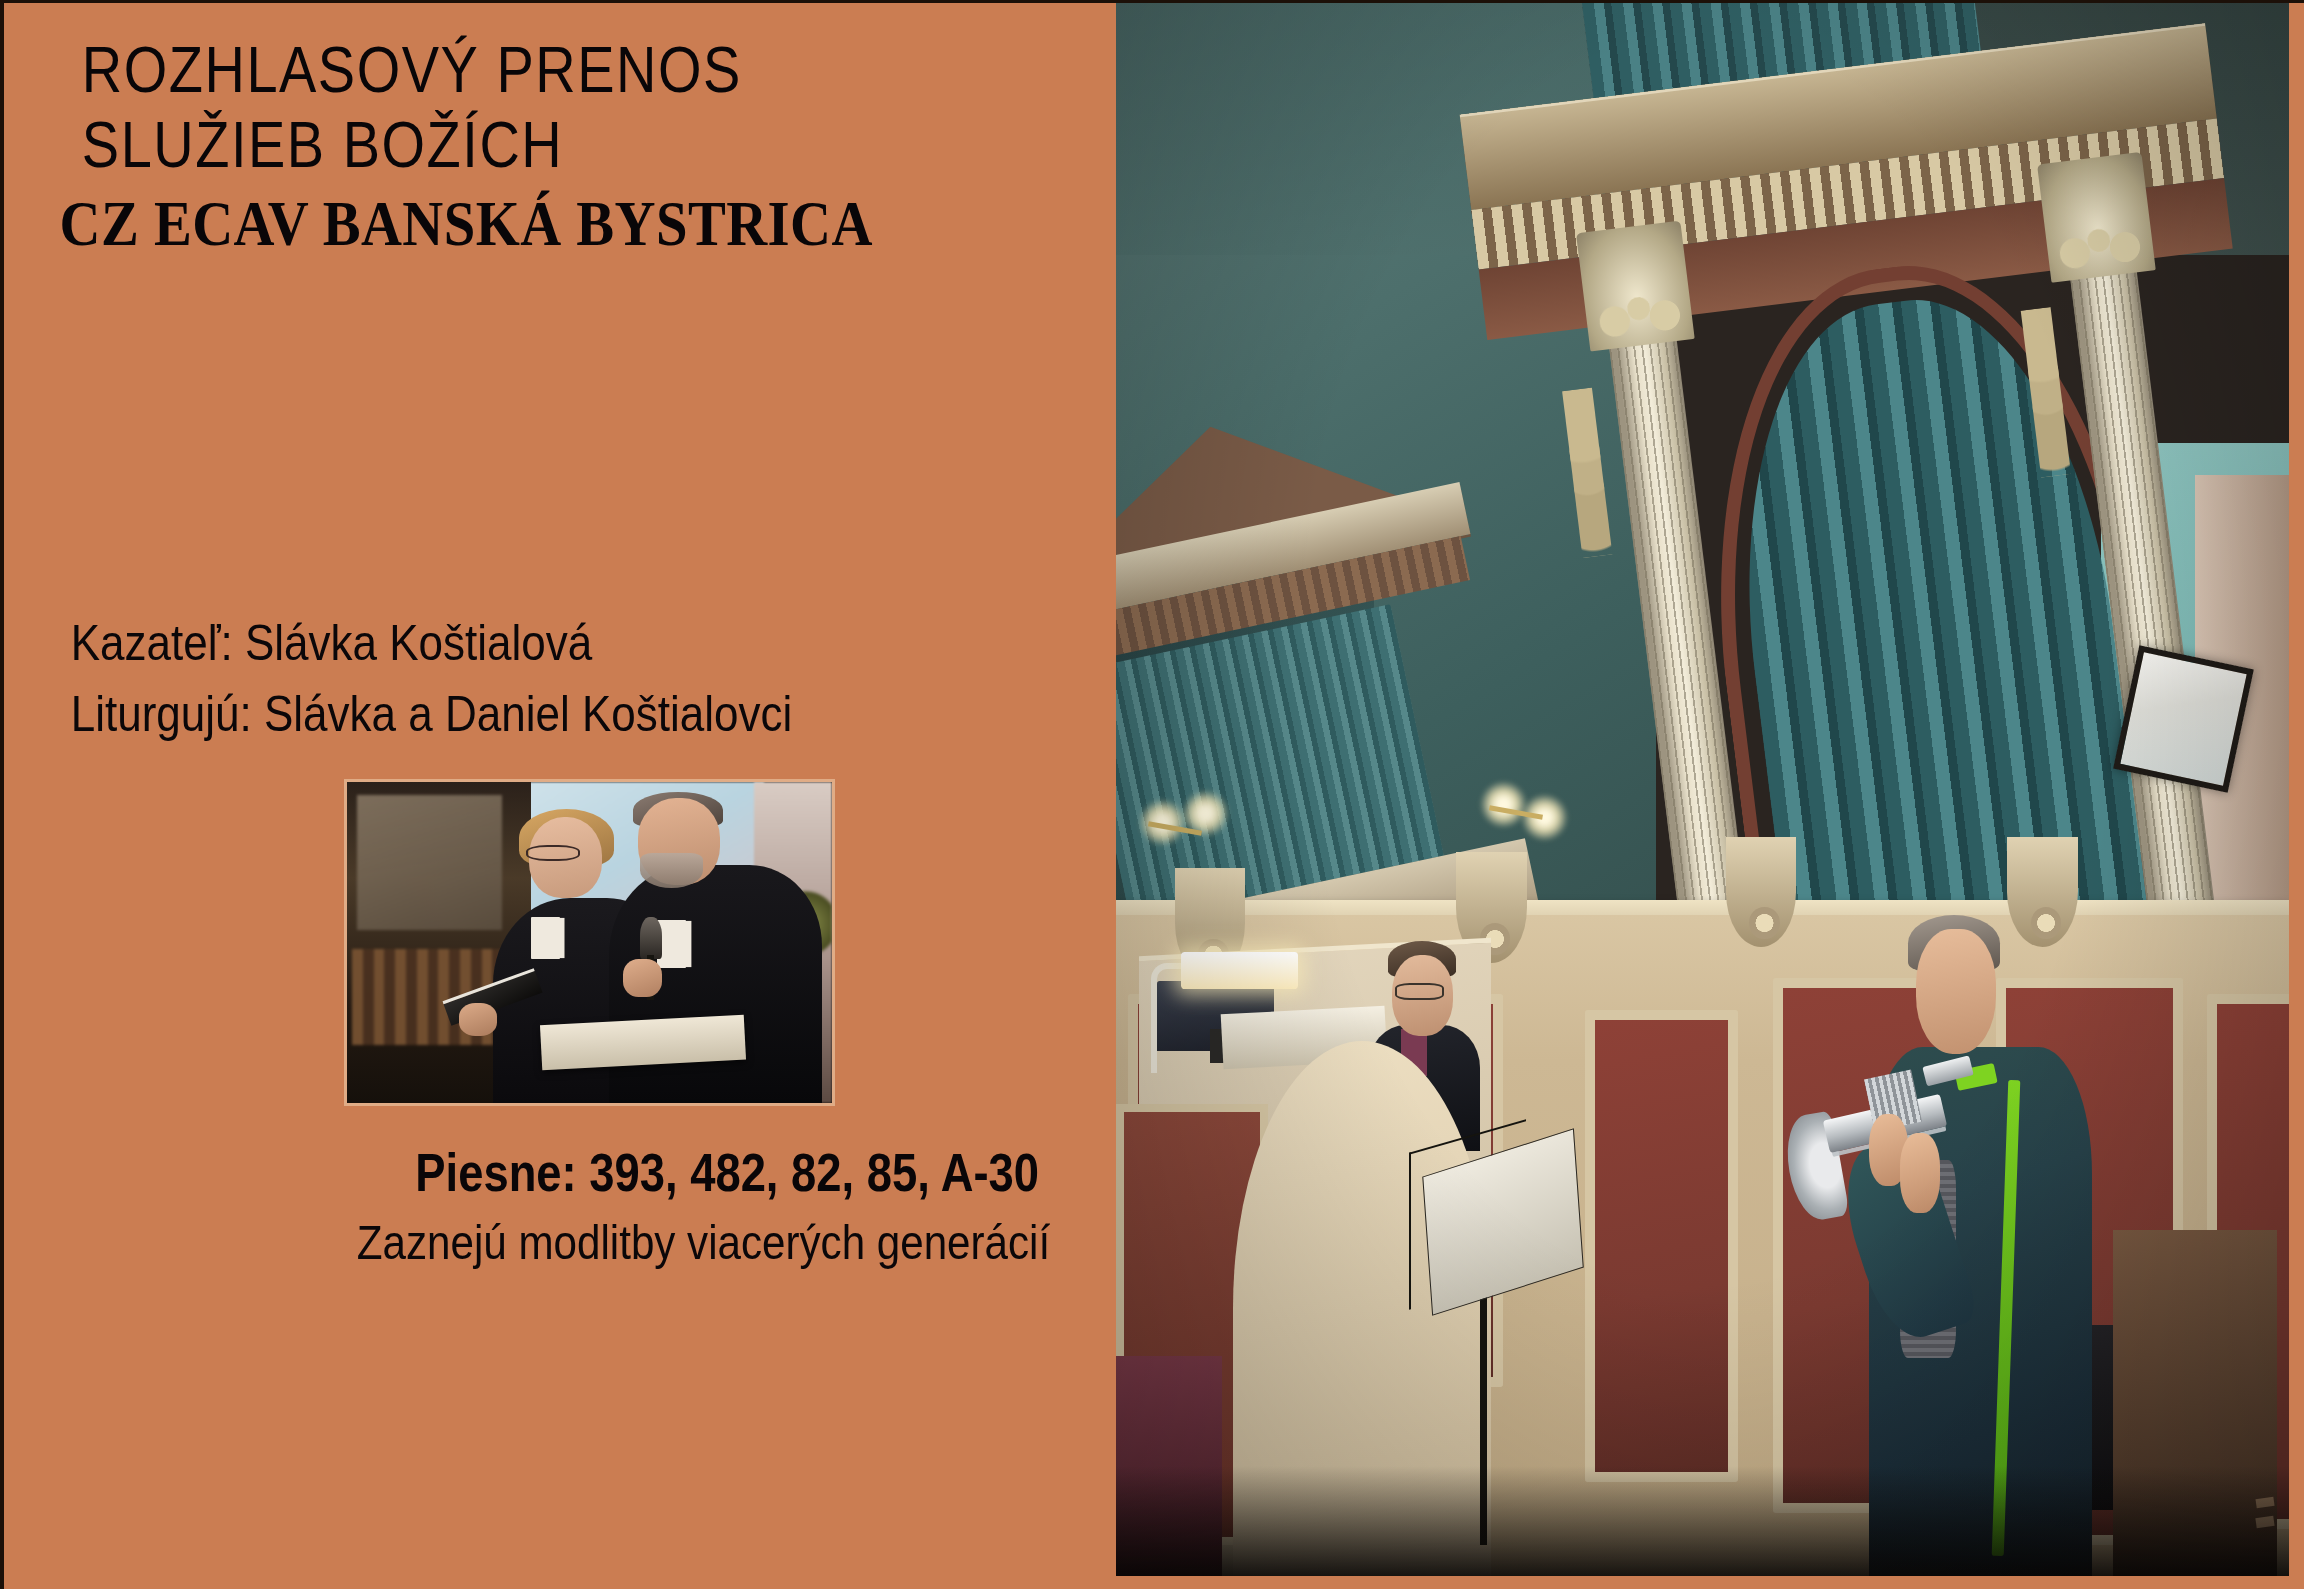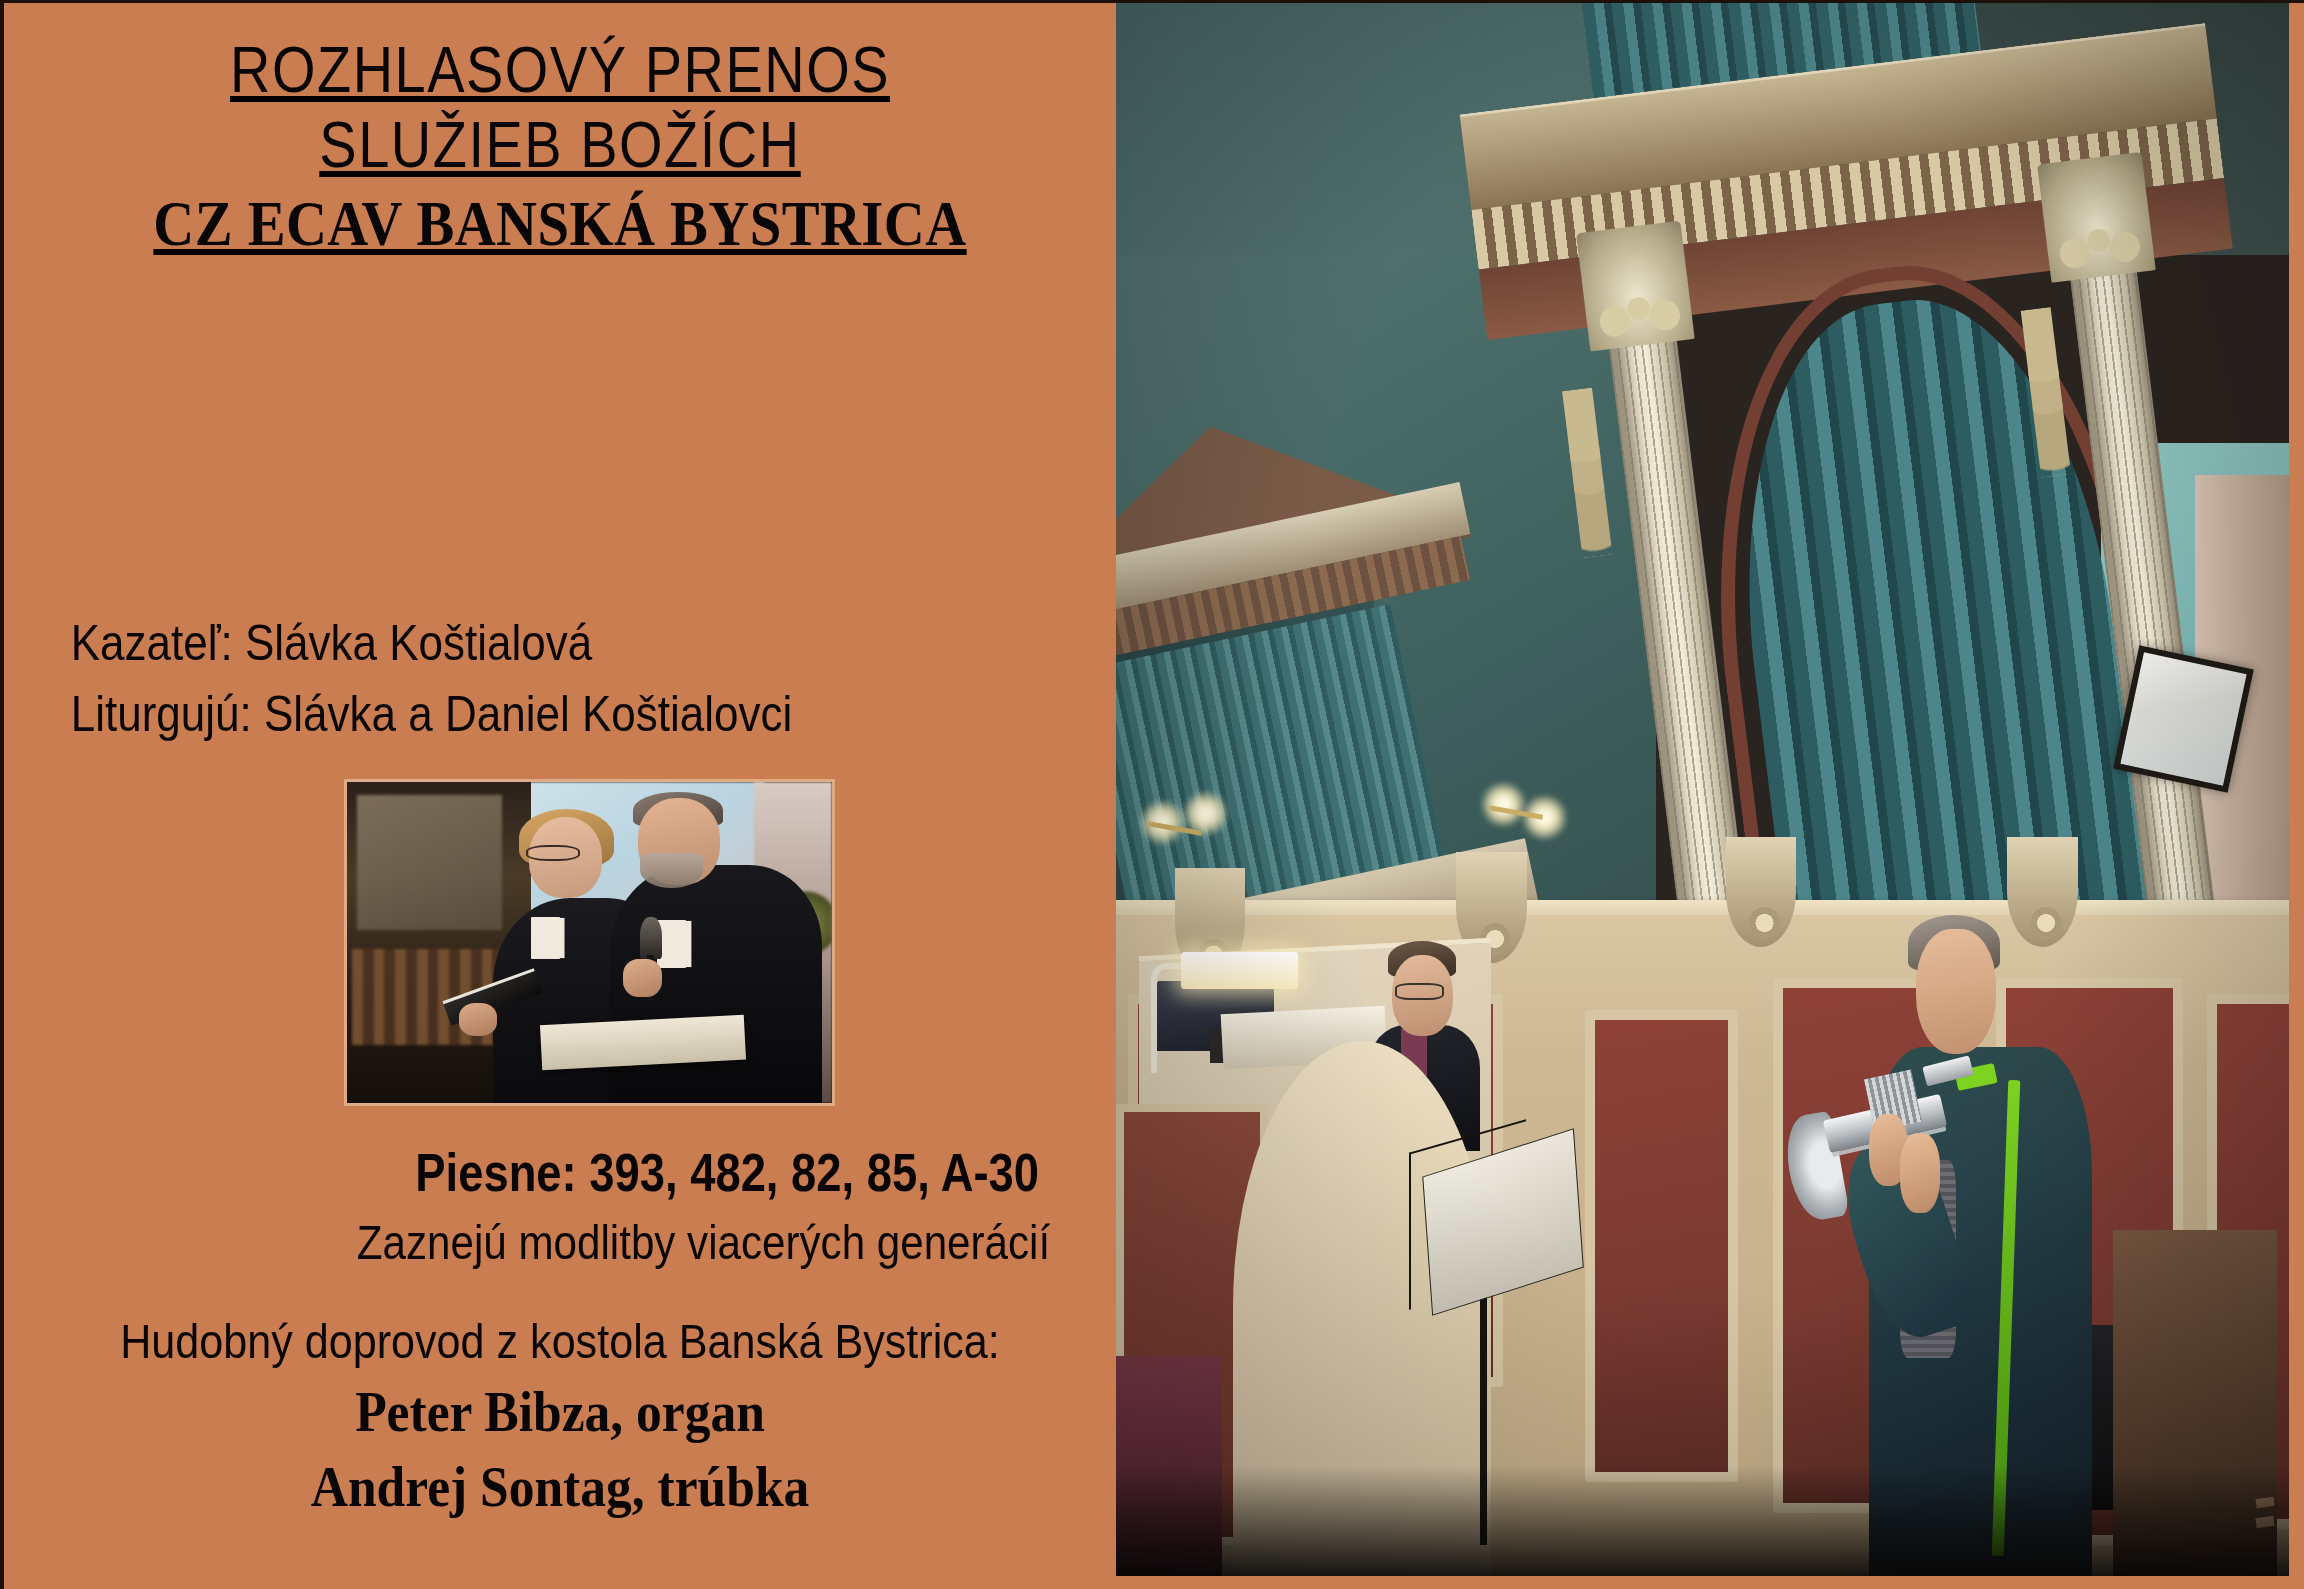--- a/index.html
+++ b/index.html
@@ -17,22 +17,20 @@
 
   
   .text-panel{
     position:absolute; left:0; top:0;
     width:1112px; height:100%;
     padding:0;
   }
 
   .headline-block{
     position:absolute; top:29px; left:0; width:100%;
-    text-align:center;
-    text-decoration:underline;
   }
   .hl-1, .hl-2{
     font-family:"Liberation Sans", sans-serif;
     font-weight:400;
     font-size:65px;
     letter-spacing:1.8px;
     color:#090608;
     line-height:1.16;
     transform:scaleX(0.86);
   }
@@ -682,25 +680,20 @@
         <div class="cp-hand2"></div>
         <div class="cp-book"></div>
       </div>
     </div>
 
     <div class="songs-block">
       <div class="songs-line">Piesne: 393, 482, 82, 85, A-30</div>
       <div class="prayer-line">Zaznejú modlitby viacerých generácií</div>
     </div>
 
-    <div class="music-block">
-      <div class="music-intro">Hudobný doprovod z kostola Banská Bystrica:</div>
-      <div class="musician">Peter Bibza, organ</div>
-      <div class="musician">Andrej Sontag, trúbka</div>
-    </div>
 
   </div>
 
   <div class="organ-photo">
 
     <div class="wall"></div>
     <div class="wall-upper"></div>
     <div class="wall-shadow"></div>
     <div class="wall-right"></div>
     <div class="pillar-right"></div>

